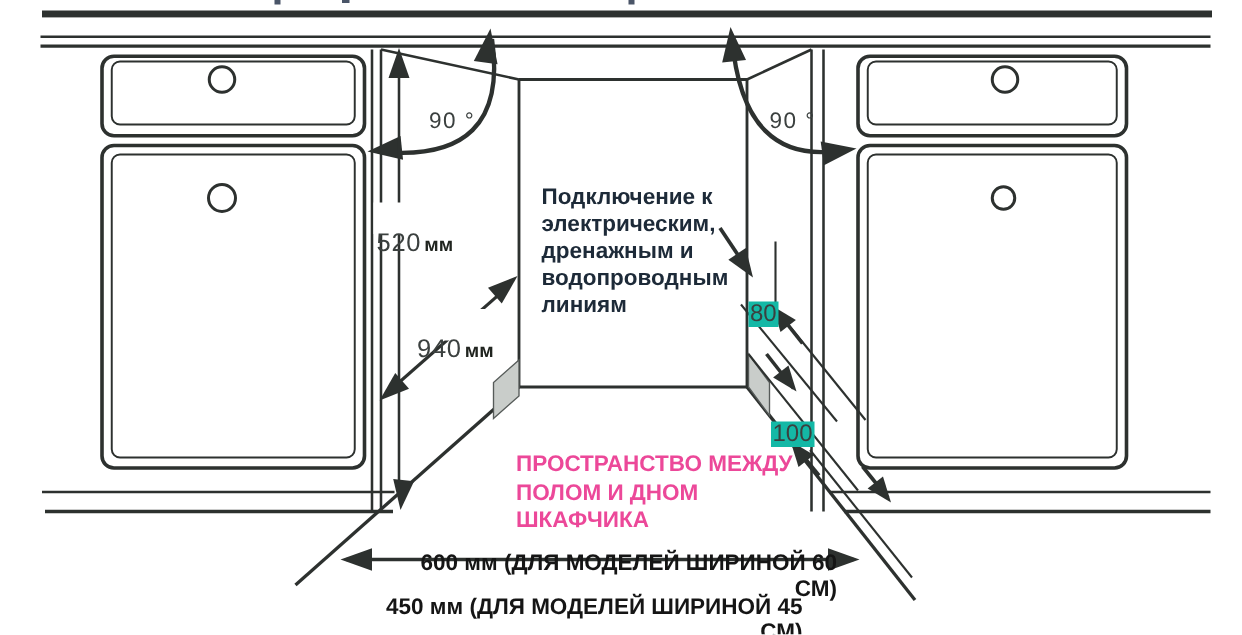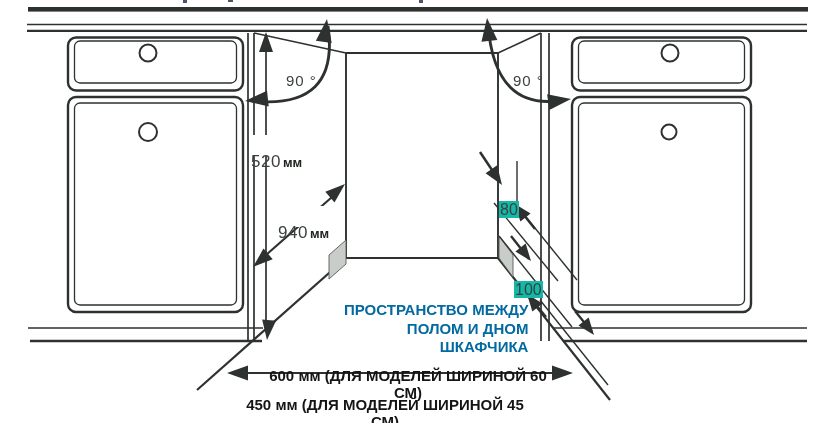--- a/index.html
+++ b/index.html
@@ -5,22 +5,22 @@
   html,body{margin:0;padding:0;background:#fff;}
   #stage{position:relative;width:828px;height:423px;background:#ffffff;overflow:hidden;
          font-family:"Liberation Sans", sans-serif;}
   #stage svg{position:absolute;left:0;top:0;}
   .lbl{position:absolute;white-space:pre-line;color:#1a1a1a;margin-top:16px;}
   .dimnum{font-size:17px;color:#3b403f;font-weight:400;letter-spacing:.5px;}
   .dimunit{font-size:13px;color:#20241f;font-weight:700;margin-left:2px;}
   .dim-sm{font-size:16px;color:#3b403f;background:#14b8a6;padding:0 1px;line-height:17px;}
   .angle{font-size:15px;color:#3b403f;letter-spacing:1px;}
   .note-blue{font-size:15px;line-height:18px;font-weight:700;color:#1d2a38;}
-  .note-black{font-size:15px;line-height:18.5px;font-weight:700;color:#0369a1;text-align:right;}
-  .width-note{font-size:15px;font-weight:700;color:#151515;width:300px;text-align:center;}
+  .note-black{font-size:15px;line-height:18.5px;font-weight:700;color:#ec4899;}
+  .width-note{font-size:15px;font-weight:700;color:#151515;width:300px;text-align:right;}
   .whitebox{position:absolute;background:#ffffff;}
 </style>
 </head>
 <body>
 
 <div id="stage">
 
 <svg width="828" height="423" viewBox="0 0 828 423">
   <g stroke="#2d312f" fill="none" stroke-linecap="butt">
 
@@ -139,20 +139,25 @@
 <div class="lbl angle" style="left:286px;top:56px;">90 °</div>
 <div class="lbl angle" style="left:513px;top:56px;">90 °</div>
 
 <div class="lbl" style="left:251px;top:136px;"><span class="dimnum">520</span><span class="dimunit">мм</span></div>
 
 <div class="lbl" style="left:278px;top:207px;"><span class="dimnum">940</span><span class="dimunit">мм</span></div>
 
 <div class="lbl dim-sm" style="left:499px;top:185px;">80</div>
 <div class="lbl dim-sm" style="left:514px;top:265px;">100</div>
 
+<div class="lbl note-blue" style="left:361px;top:107px;">Подключение к
+электрическим,
+дренажным и
+водопроводным
+линиям</div>
 
 <div class="lbl note-black" style="left:344px;top:285px;">ПРОСТРАНСТВО МЕЖДУ
 ПОЛОМ И ДНОМ
 ШКАФЧИКА</div>
 
 <div class="lbl width-note" style="left:258px;top:351px;">600 мм (ДЛЯ МОДЕЛЕЙ ШИРИНОЙ 60 СМ)</div>
 <div class="lbl width-note" style="left:235px;top:380px;">450 мм (ДЛЯ МОДЕЛЕЙ ШИРИНОЙ 45 СМ)</div>
 
 </div>
 

